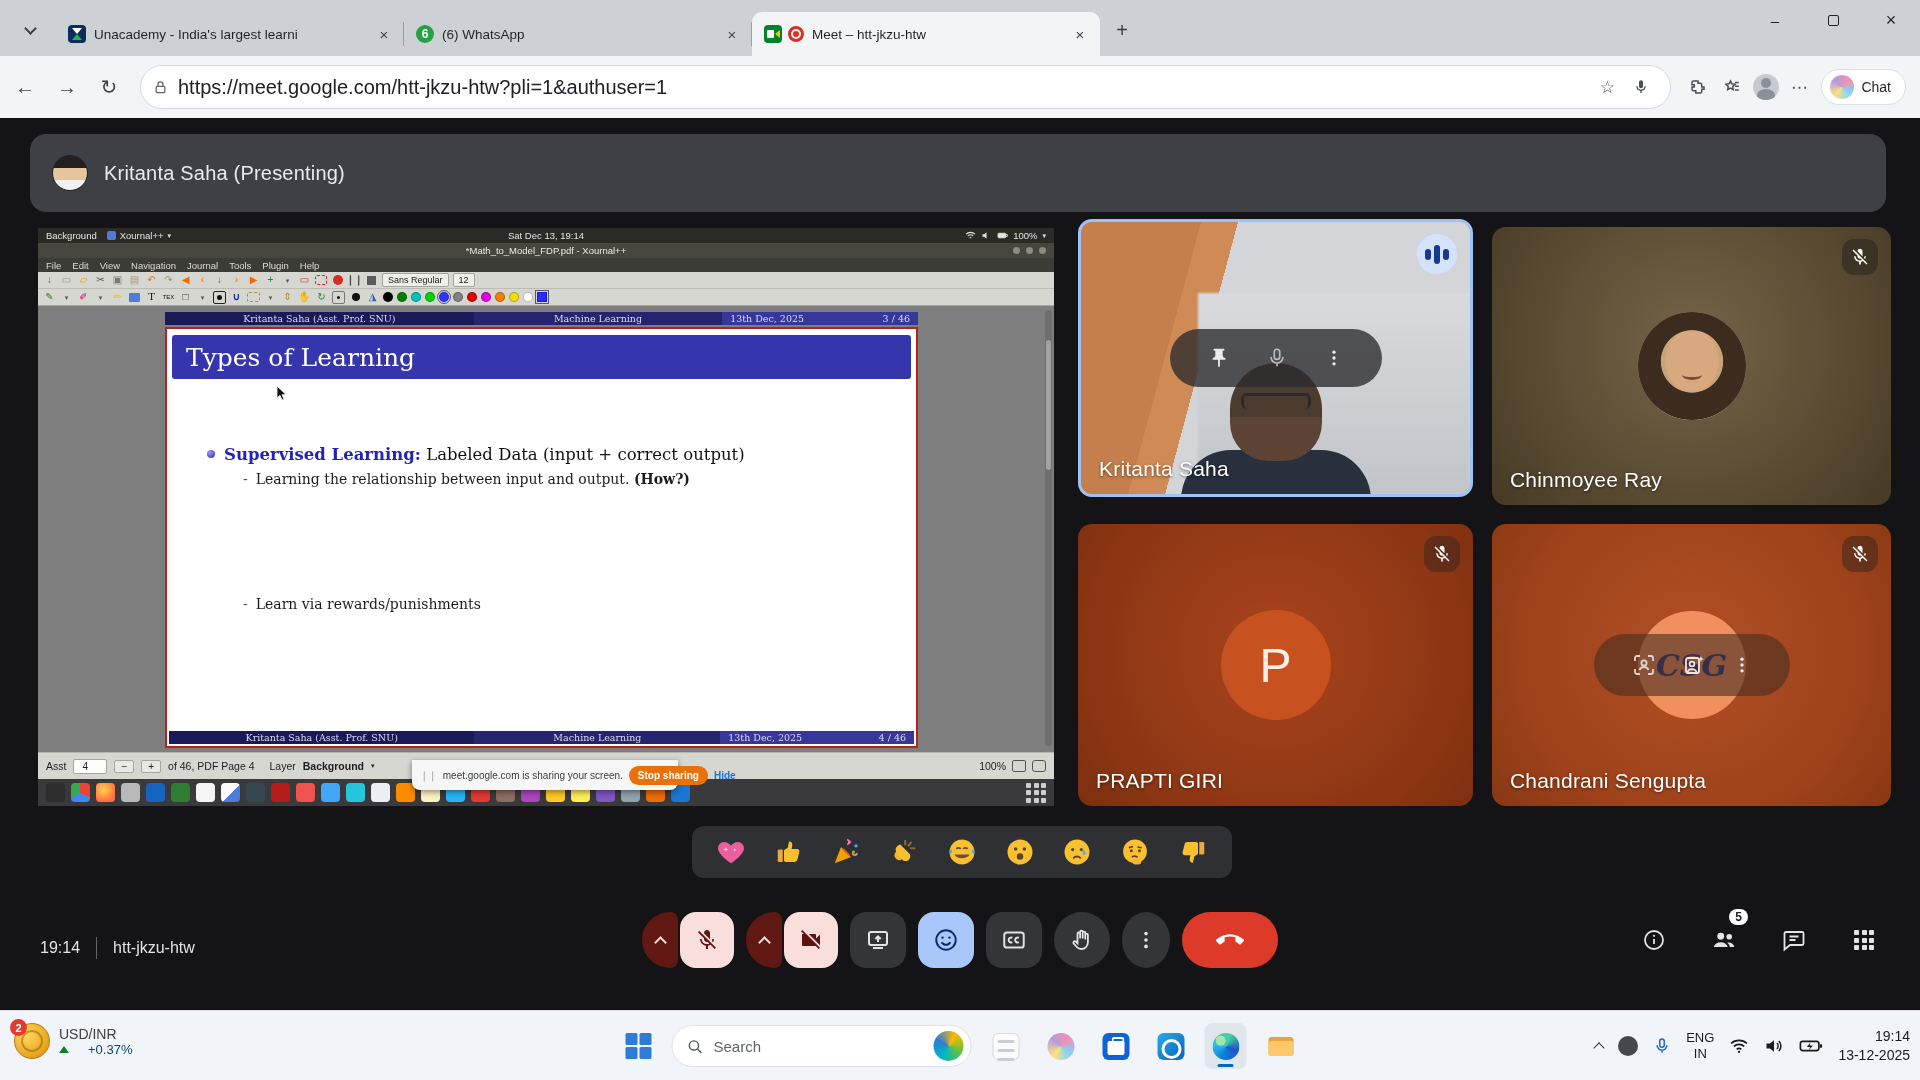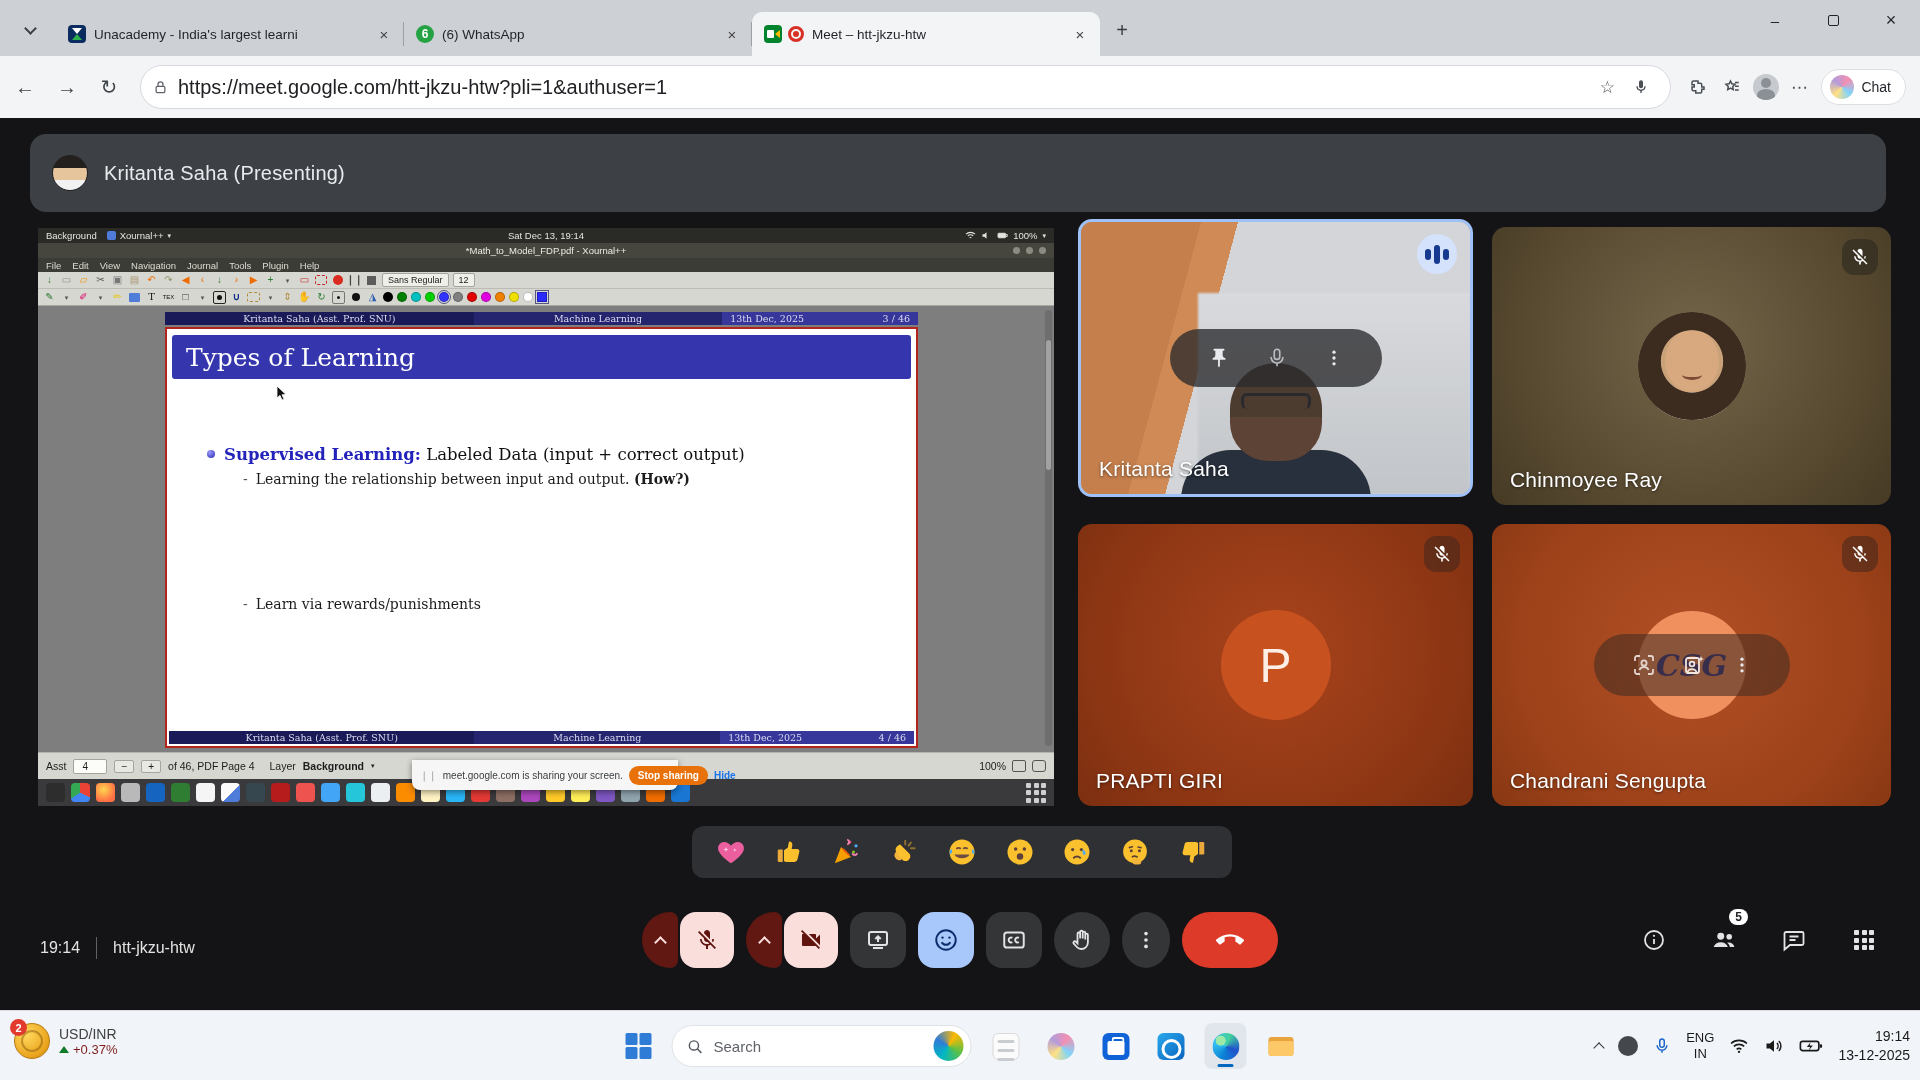--- a/index.html
+++ b/index.html
@@ -145,21 +145,21 @@
   .rbtn { width:44px; height:44px; display:flex; align-items:center; justify-content:center; position:relative; }
   #peoplebadge { position:absolute; top:-9px; right:-2px; background:#fff; color:#202124; font-size:12px; font-weight:bold; border-radius:9px; padding:1px 6px; }
 
   
   #taskbar { position:absolute; left:0; top:1010px; width:1920px; height:70px; background:#f1f4f8; border-top:1px solid #dadce1; }
   #widget { position:absolute; left:14px; top:12px; display:flex; align-items:center; gap:9px; }
   #coin { width:36px; height:36px; border-radius:50%; background:radial-gradient(circle at 35% 32%,#ffd95e,#eaa41d 68%,#c07c0e); position:relative; border:1px solid #b57b12; }
   #coin:after { content:""; position:absolute; inset:6px; border:2px solid rgba(140,90,10,.5); border-radius:50%; }
   #coinbadge { position:absolute; left:-5px; top:-5px; width:17px; height:17px; border-radius:50%; background:#e23b2e; color:#fff; font-size:11px; font-weight:bold; display:flex; align-items:center; justify-content:center; }
   #widget .l1 { font-size:14px; color:#404040; font-weight:500; }
-  #widget .l2 { font-size:13px; color:#7f1d1d; display:flex; align-items:center; gap:4px; }
+  #widget .l2 { font-size:13px; color:#0c4a6e; display:flex; align-items:center; gap:19px; }
   .uptri { width:0; height:0; border-left:5px solid transparent; border-right:5px solid transparent; border-bottom:7px solid #0f7b28; }
   #centerbar { position:absolute; left:50%; top:12px; transform:translateX(-50%); display:flex; align-items:center; gap:13px; }
   #startic { width:40px; height:46px; display:flex; align-items:center; justify-content:center; }
   .winlogo { display:grid; grid-template-columns:12px 12px; grid-template-rows:12px 12px; gap:2px; }
   .winlogo i { background:#2f7cd6; border-radius:1.5px; }
   #searchpill { width:300px; height:42px; background:#fff; border:1px solid #dfe2e6; border-radius:21px; display:flex; align-items:center; padding:0 7px 0 14px; gap:10px; }
   #searchpill .ph { font-size:15px; color:#5f6368; flex:1; }
   #bingcirc { width:30px; height:30px; border-radius:50%; background:conic-gradient(from 30deg,#ffb900,#5bc046,#00b7c3,#2f7cd6,#ffb900); }
   .tkapp { width:42px; height:46px; display:flex; align-items:center; justify-content:center; position:relative; border-radius:8px; }
   .tkapp.active { background:#e1e6ec; }

